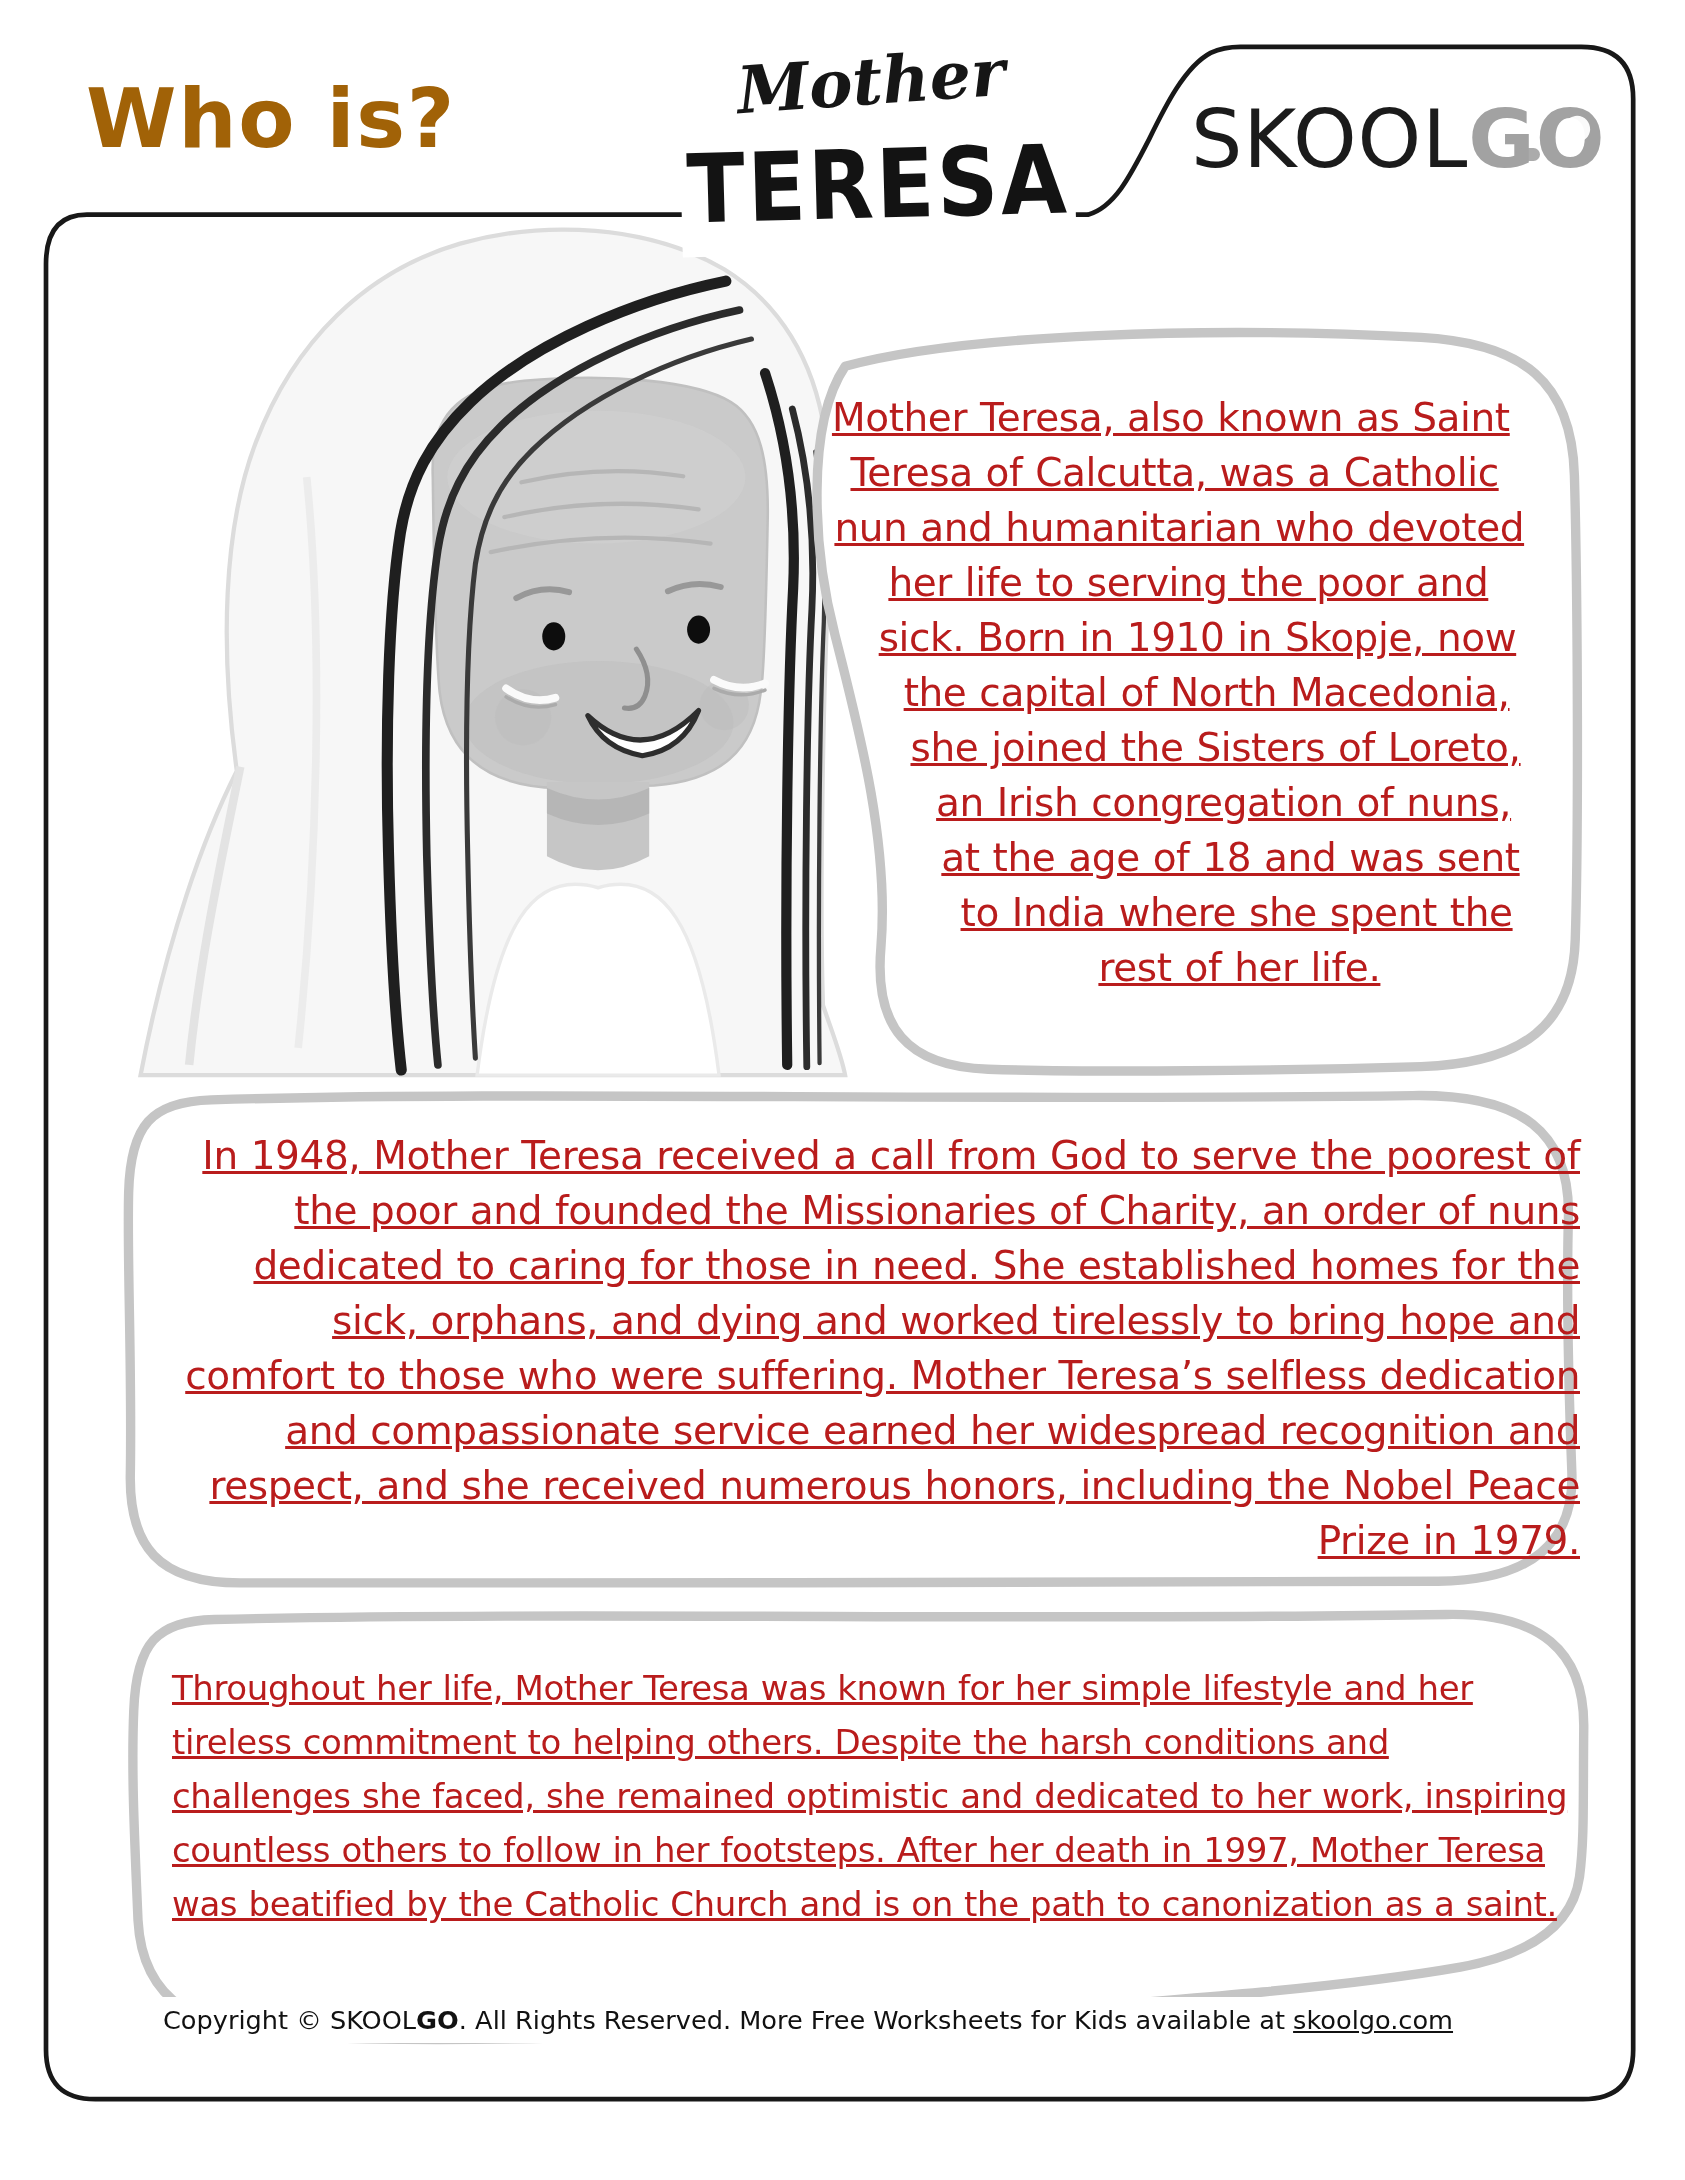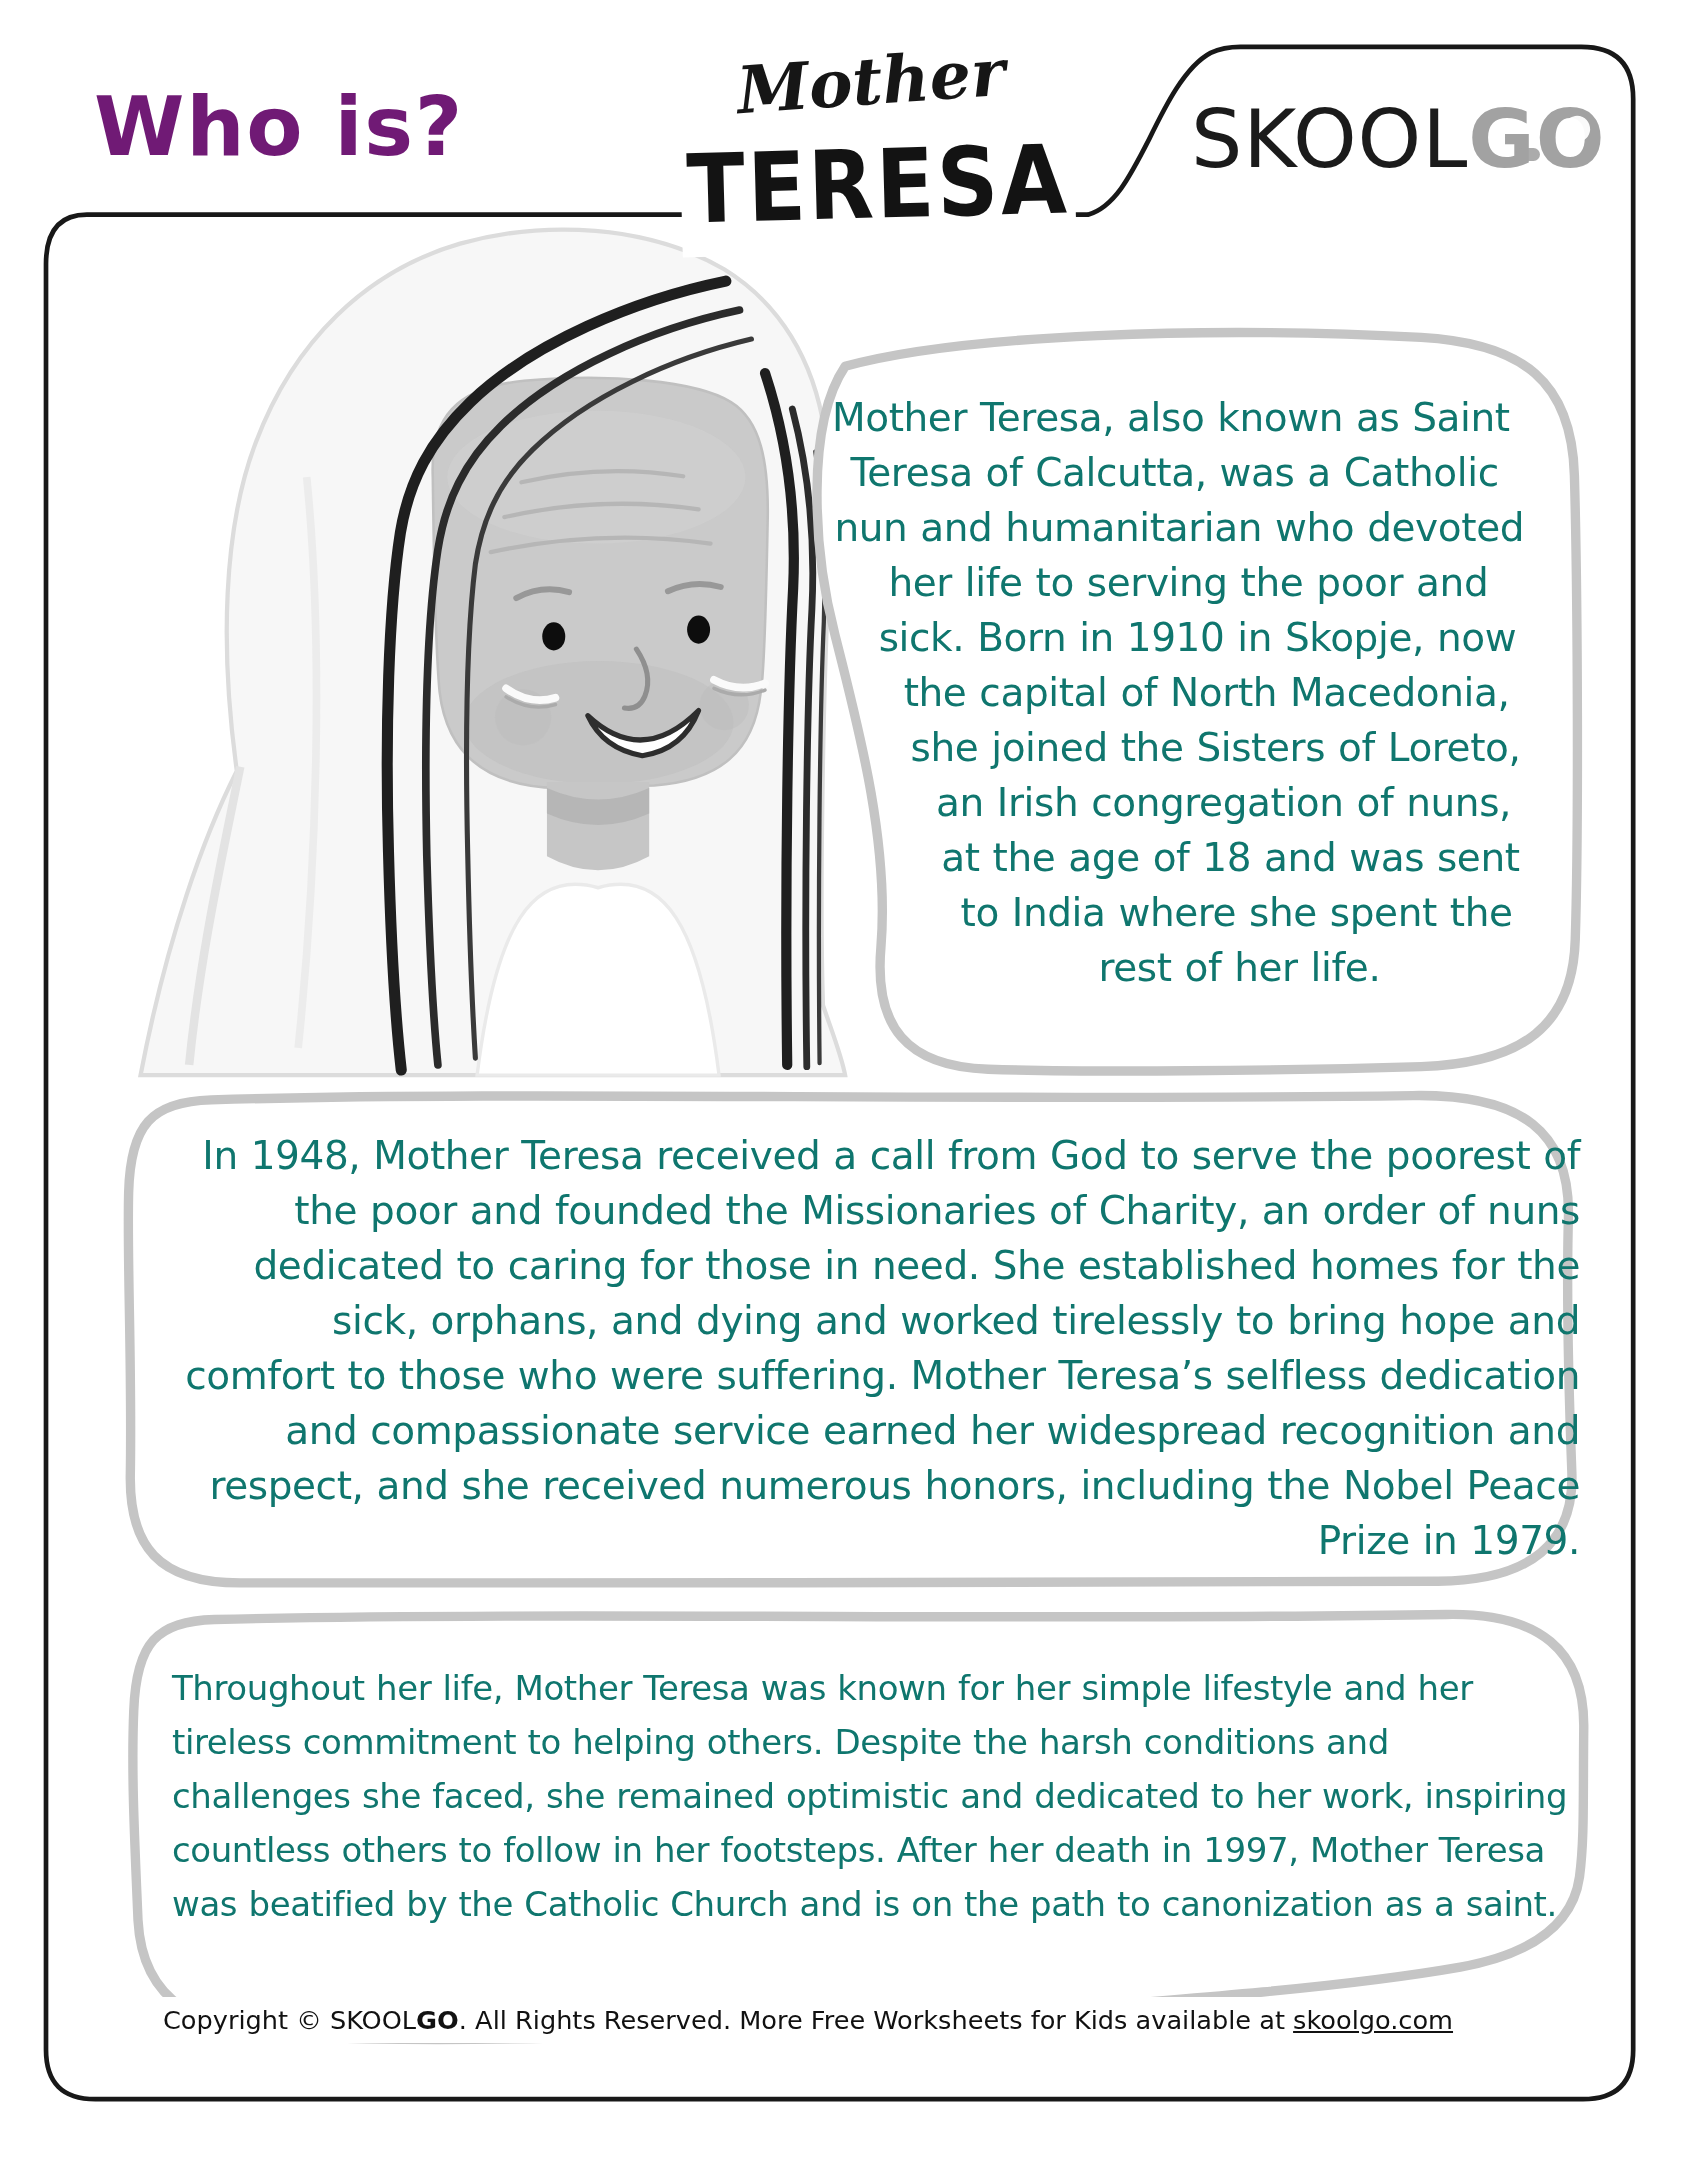--- a/index.html
+++ b/index.html
@@ -8,22 +8,22 @@
     width:1686px;height:2181px;
     background:#ffffff;
     overflow:hidden;
     font-family:"DejaVu Sans","Liberation Sans",sans-serif;
     color:#212121;
   }
   .art{position:absolute;left:0;top:0;width:1686px;height:2181px;}
 
   .who-is{
     position:absolute;left:78px;top:66px;
-    font-size:82px;font-weight:800;letter-spacing:1.7px;color:#701a75;
-    margin:16px;line-height:1.1;
+    font-size:82px;font-weight:800;letter-spacing:1.7px;color:#a16207;
+    margin:8px;line-height:1.1;
   }
   .subject-first{
     position:absolute;left:726px;top:49px;width:290px;
     text-align:center;
     font-family:"DejaVu Serif","Liberation Serif",serif;
     font-style:italic;font-weight:700;font-size:65px;color:#161616;
     transform:rotate(-4deg);
     line-height:1.0;
   }
   .subject-last{
@@ -47,23 +47,24 @@
     background:#ffffff;border-radius:50%;
     transform:rotate(-20deg);
     opacity:.95;
   }
   .logo-handle{
     position:absolute;left:325px;top:49px;width:24px;height:12.8px;
     background:#a2a2a2;border-radius:6.8px;opacity:.9;
   }
 
   .bubble-text{
-    position:absolute;color:#0f766e;
+    position:absolute;color:#b91c1c;
     letter-spacing:-0.4px;
     word-spacing:0.9px;
+    text-decoration:underline;
   }
   .b1{
     left:808px;top:390px;width:720px;height:681px;
     font-size:39px;line-height:55px;
     text-align:center;
   }
   .b1-shape{
     float:left;width:149px;height:100%;
     shape-outside:polygon(0 0, 8.5px 12%, 22px 24%, 58px 40%, 92px 55%, 118px 68%, 139px 82%, 149px 100%, 0 100%);
   }

